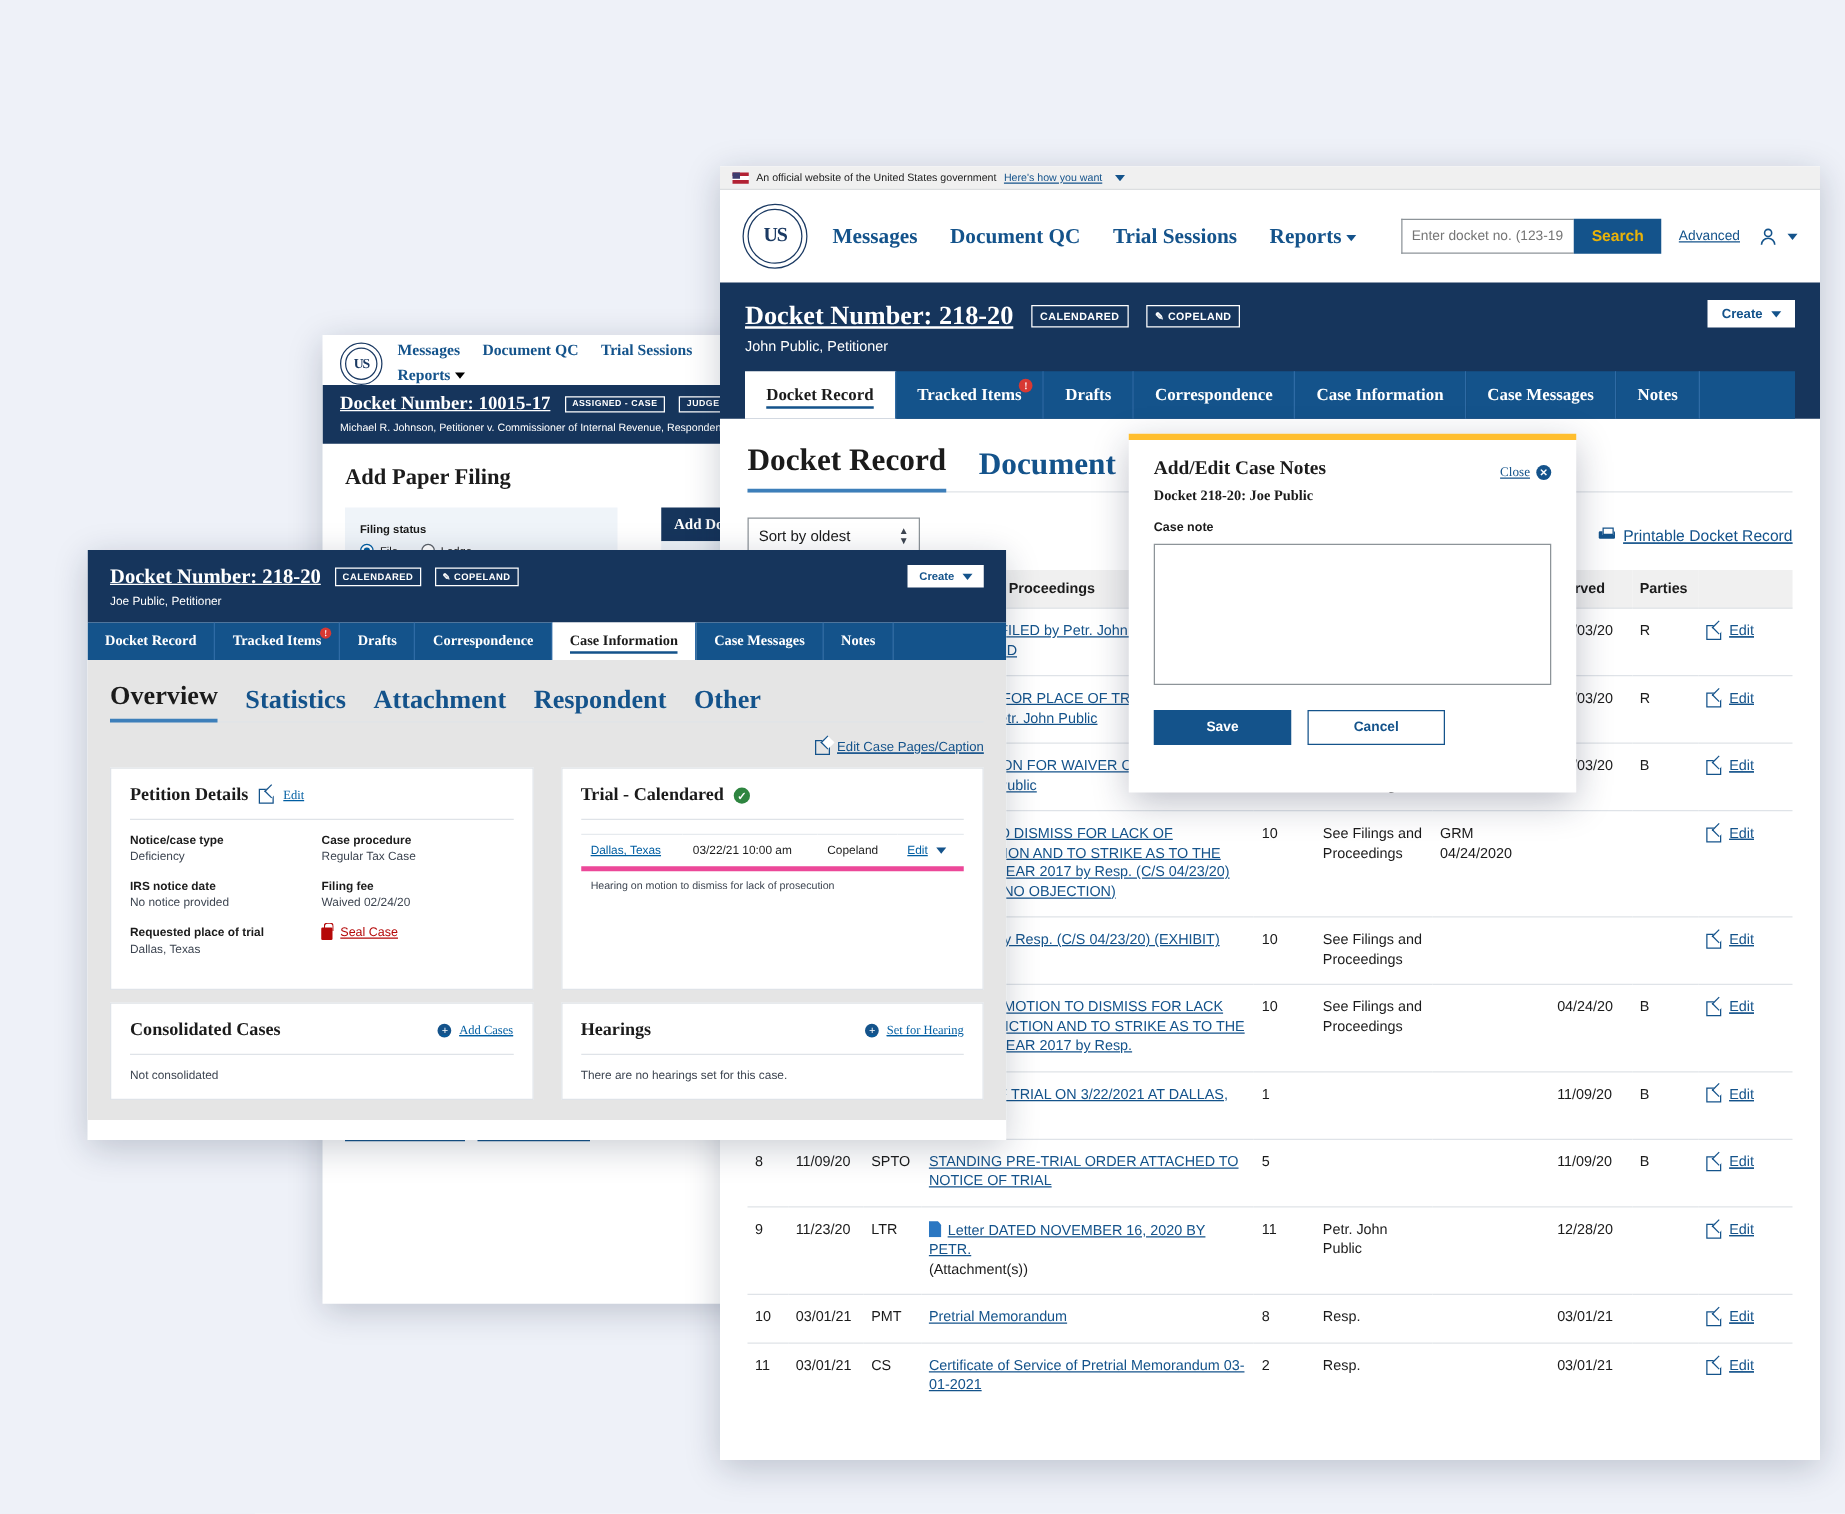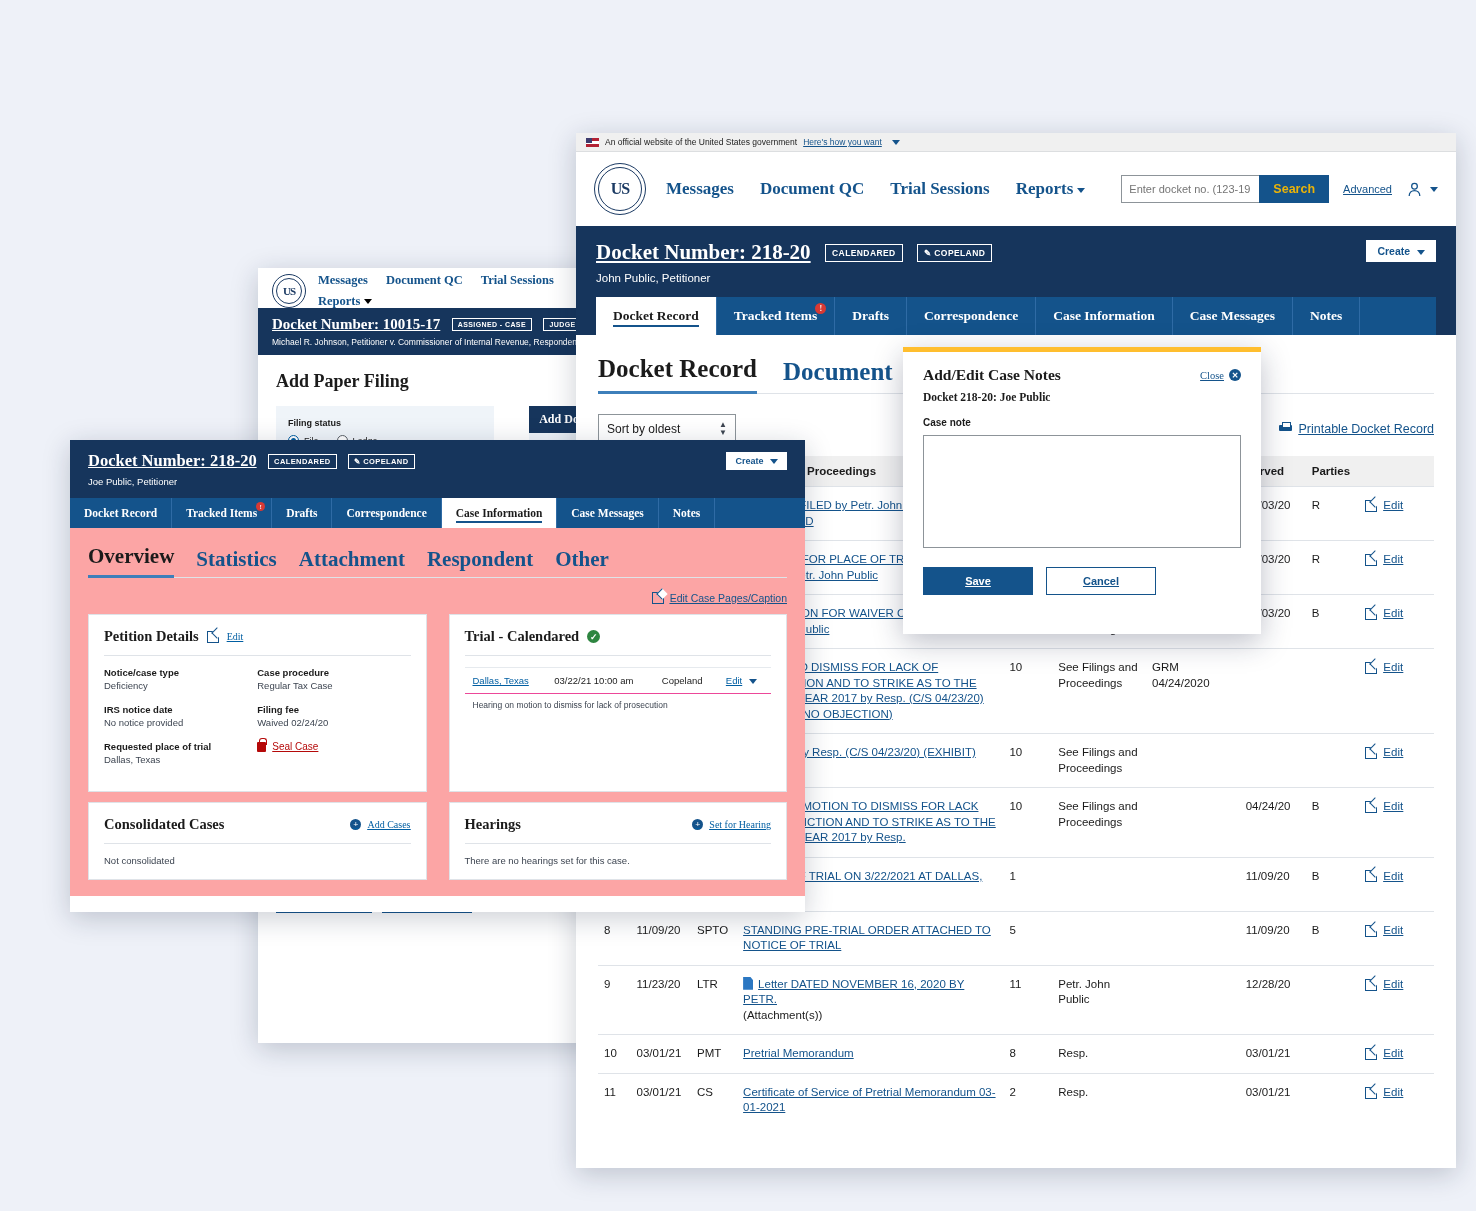--- a/index.html
+++ b/index.html
@@ -140,21 +140,21 @@
   .ci-create { position:absolute; right:18px; top:12px; background:#fff; color:#14538b; font-size:9px;
                font-weight:700; padding:4px 9px; }
   .ci-tabs { display:flex; }
   .ci-tab { background:#14538b; color:#fff; font-family:"Liberation Serif", serif; font-weight:700;
             font-size:11.5px; padding:9px 14px; border-right:1px solid #2f6ba5; position:relative; white-space:nowrap;}
   .ci-tab.active { background:#fff; color:#1b1b1b; }
   .ci-tab.active span.u { border-bottom:2px solid #14538b; padding-bottom:2px; }
   .ci-tab .bang { position:absolute; top:4px; right:6px; width:9px; height:9px; border-radius:50%; background:#d83933;
                   color:#fff; font-size:7px; font-weight:700; display:flex; align-items:center; justify-content:center; }
   .ci-tab.filler { flex:1; border-right:none; }
-  .ci-body { padding:16px 18px; background:#fca5a5; }
+  .ci-body { padding:16px 18px; background:#e5e5e5; }
   .ci-subtabs { display:flex; gap:22px; align-items:flex-end; }
   .ci-subtab { font-family:"Liberation Serif", serif; font-weight:700; font-size:21px; color:#14538b; padding-bottom:6px; }
   .ci-subtab.active { color:#1b1b1b; border-bottom:3px solid #3d7fba; }
   .ci-subrule { height:1px; background:#dfe3e8; margin-top:-1px; }
   .ci-editstatus { display:flex; justify-content:flex-end; align-items:center; gap:6px; margin-top:14px;
                    font-size:10.5px; color:#14538b; }
   .ci-grid { display:flex; gap:22px; margin-top:10px; }
   .ci-card { border:1px solid #dfe3e8; background:#fff; padding:13px 15px; flex:1; }
   .ci-card h3 { font-family:"Liberation Serif", serif; font-size:14.5px; font-weight:700; margin:0;
                 display:flex; align-items:center; gap:8px; color:#1b1b1b; }
@@ -167,40 +167,40 @@
   .pd-v { font-size:9.5px; color:#3d4551; margin-top:2px; }
   .seal-case { display:flex; align-items:center; gap:6px; font-size:10px; color:#b50909; text-decoration:underline; }
   .lock { width:9px; height:10px; background:#b50909; position:relative; border-radius:1px; flex:0 0 auto;}
   .lock::before { content:""; position:absolute; left:1.5px; top:-4px; width:6px; height:6px;
                   border:1.6px solid #b50909; border-bottom:none; border-radius:3px 3px 0 0; }
   .check-green { width:13px; height:13px; border-radius:50%; background:#2e8540; color:#fff; font-size:9px;
                  display:inline-flex; align-items:center; justify-content:center; }
   table.trial { width:100%; border-collapse:collapse; font-size:9.5px; }
   table.trial th { background:#f0f0f0; text-align:left; padding:7px 8px; font-size:9.5px; font-weight:700; color:#1b1b1b;}
   table.trial td { padding:7px 8px; border-top:1px solid #e6eaee; color:#1b1b1b; }
-  .ci-note { font-size:8.5px; color:#3d4551; padding:6px 8px; border-top:1px solid #ec4899; }
+  .ci-note { font-size:8.5px; color:#3d4551; padding:6px 8px; border-top:4px solid #ec4899; }
   .plus-ico { width:11px; height:11px; border-radius:50%; background:#14538b; color:#fff; font-size:9px; font-weight:700;
               display:inline-flex; align-items:center; justify-content:center; line-height:1; }
   .ci-emptytxt { font-size:9.5px; color:#3d4551; }
 
   
   #modal-case-notes { position:absolute; left:903px; top:347px; width:358px; height:287px; background:#fff;
                       box-shadow:0 8px 28px rgba(20,30,60,.28); border-top:5px solid #ffbe2e; }
   .mdl-pad { padding:14px 20px 16px 20px; }
-  .mdl-head { display:flex; align-items:center; }
+  .mdl-head { display:flex; align-items:flex-end; }
   .mdl-title { font-family:"Liberation Serif", serif; font-size:15.5px; font-weight:700; color:#1b1b1b; }
   .mdl-close { margin-left:auto; display:flex; align-items:center; gap:5px; font-size:10.5px; color:#14538b;font-family:Liberation Serif, serif; }
   .x-circ { width:12px; height:12px; border-radius:50%; background:#14538b; color:#fff; font-size:8px;
             display:inline-flex; align-items:center; justify-content:center; font-weight:700; }
   .mdl-sub { font-family:"Liberation Serif", serif; font-size:11.5px; font-weight:700; color:#1b1b1b; margin-top:7px; }
   .mdl-lbl { font-size:10px; font-weight:700; color:#1b1b1b; margin-top:14px; }
   .mdl-ta { width:100%; height:113px; border:1px solid #8d9499; margin-top:7px; background:#fff;
             resize:none; font-family:"Liberation Sans", sans-serif; font-size:11px; padding:5px; }
   .mdl-btns { display:flex; gap:13px; margin-top:15px; }
-  .mdl-btns .btn { padding:7px 0; width:110px; text-align:center; font-size:11px;text-decoration:underline; }
+  .mdl-btns .btn { padding:7px 0; width:110px; text-align:center; font-size:11px; }
 </style>
 </head>
 <body>
 
 <div class="window" id="win-paper-filing">
 
   <div class="pf-topnav">
     <div class="seal">
         <span>US</span>
       </div>

